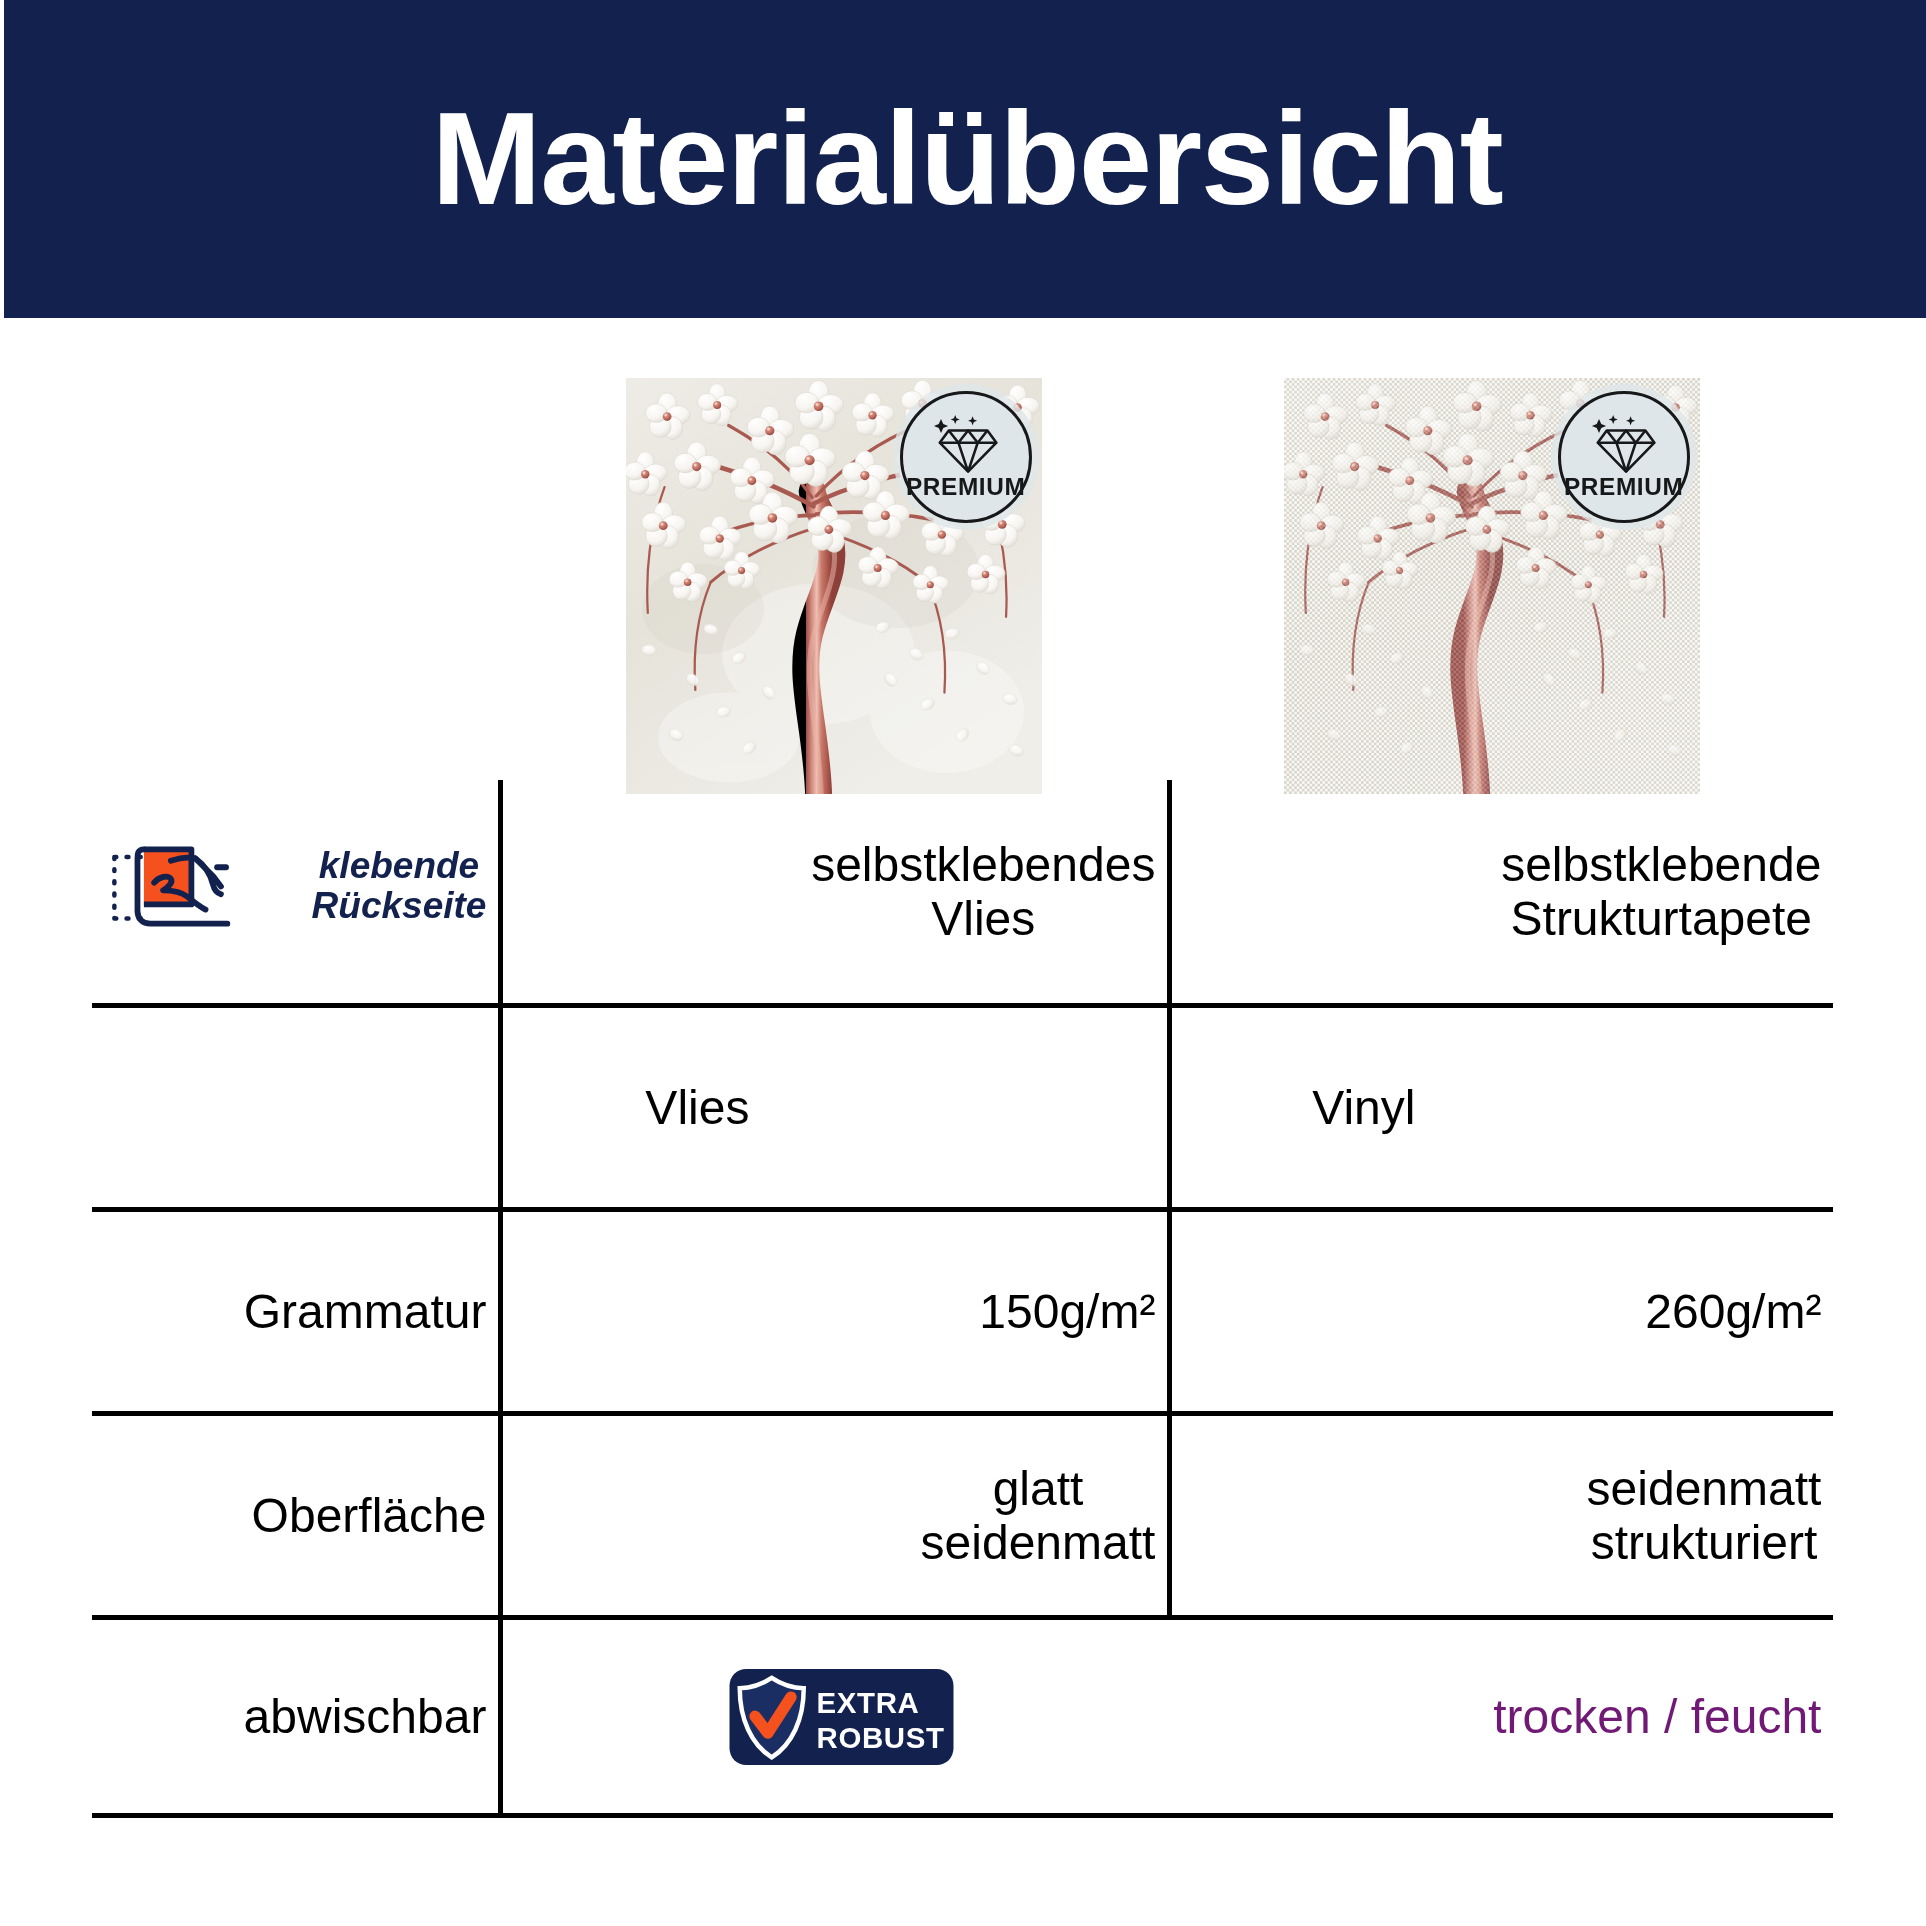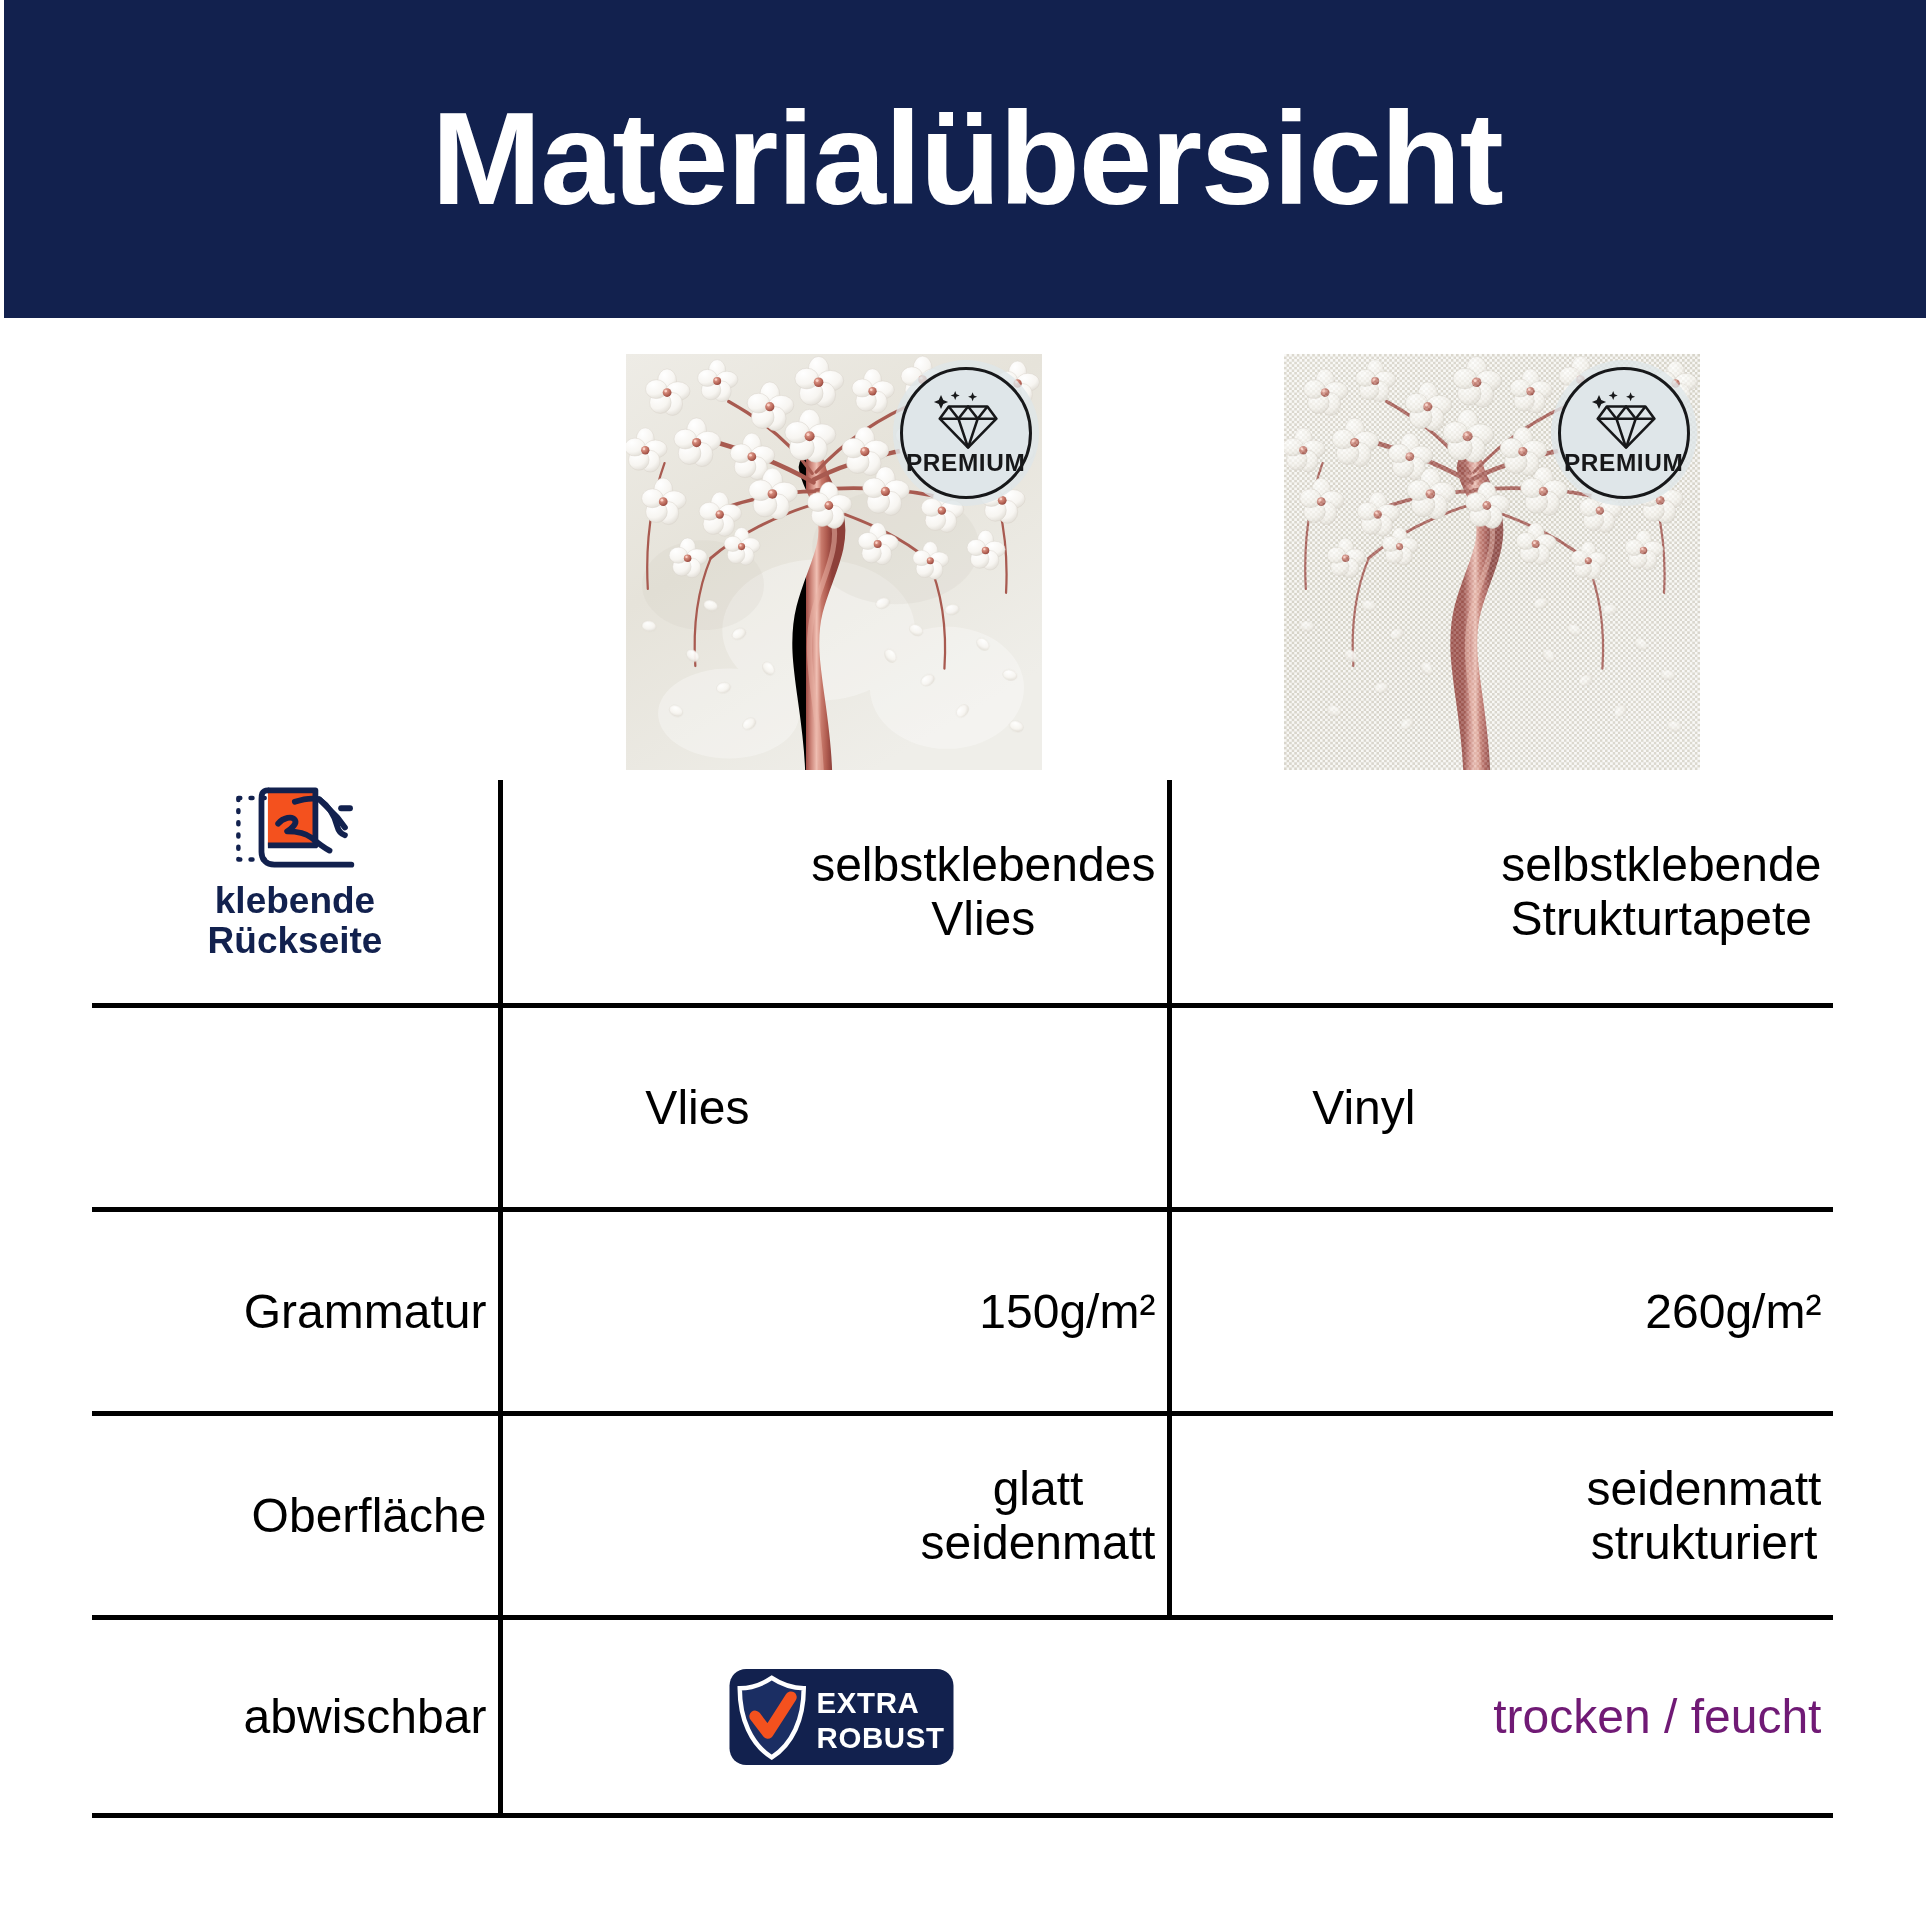--- a/index.html
+++ b/index.html
@@ -34,21 +34,21 @@
     font-weight: bold;
     letter-spacing: -1.3px;
     line-height: 1;
     white-space: nowrap;
   }
 
   
   .images-strip {
     position: absolute;
     left: 0;
-    top: 314px;
+    top: 338px;
     width: 1926px;
     height: 462px;
   }
   .product-tile {
     position: absolute;
     width: 416px;
     height: 416px;
     overflow: hidden;
   }
   .product-tile.tile-1 { left: 626px; top: 40px; }
@@ -129,24 +129,25 @@
 
   
   .row-h1 { height: 223px; }
   .row-h2 { height: 199px; }
   .row-h3 { height: 199px; }
   .row-h4 { height: 199px; }
   .row-h5 { height: 193px; }
 
   
   .adhesive-cell {
-    flex-direction: column;
-    justify-content: flex-start;
+    flex-direction: row;
+    justify-content: space-between;
     gap: 6.4px;
     padding-top: 0;
+    font-style: italic;
   }
   .adhesive-icon {
     width: 135px;
     height: 95px;
     display: block;
   }
   .adhesive-label {
     font-size: 37px;
     font-weight: bold;
     color: #12214e;

